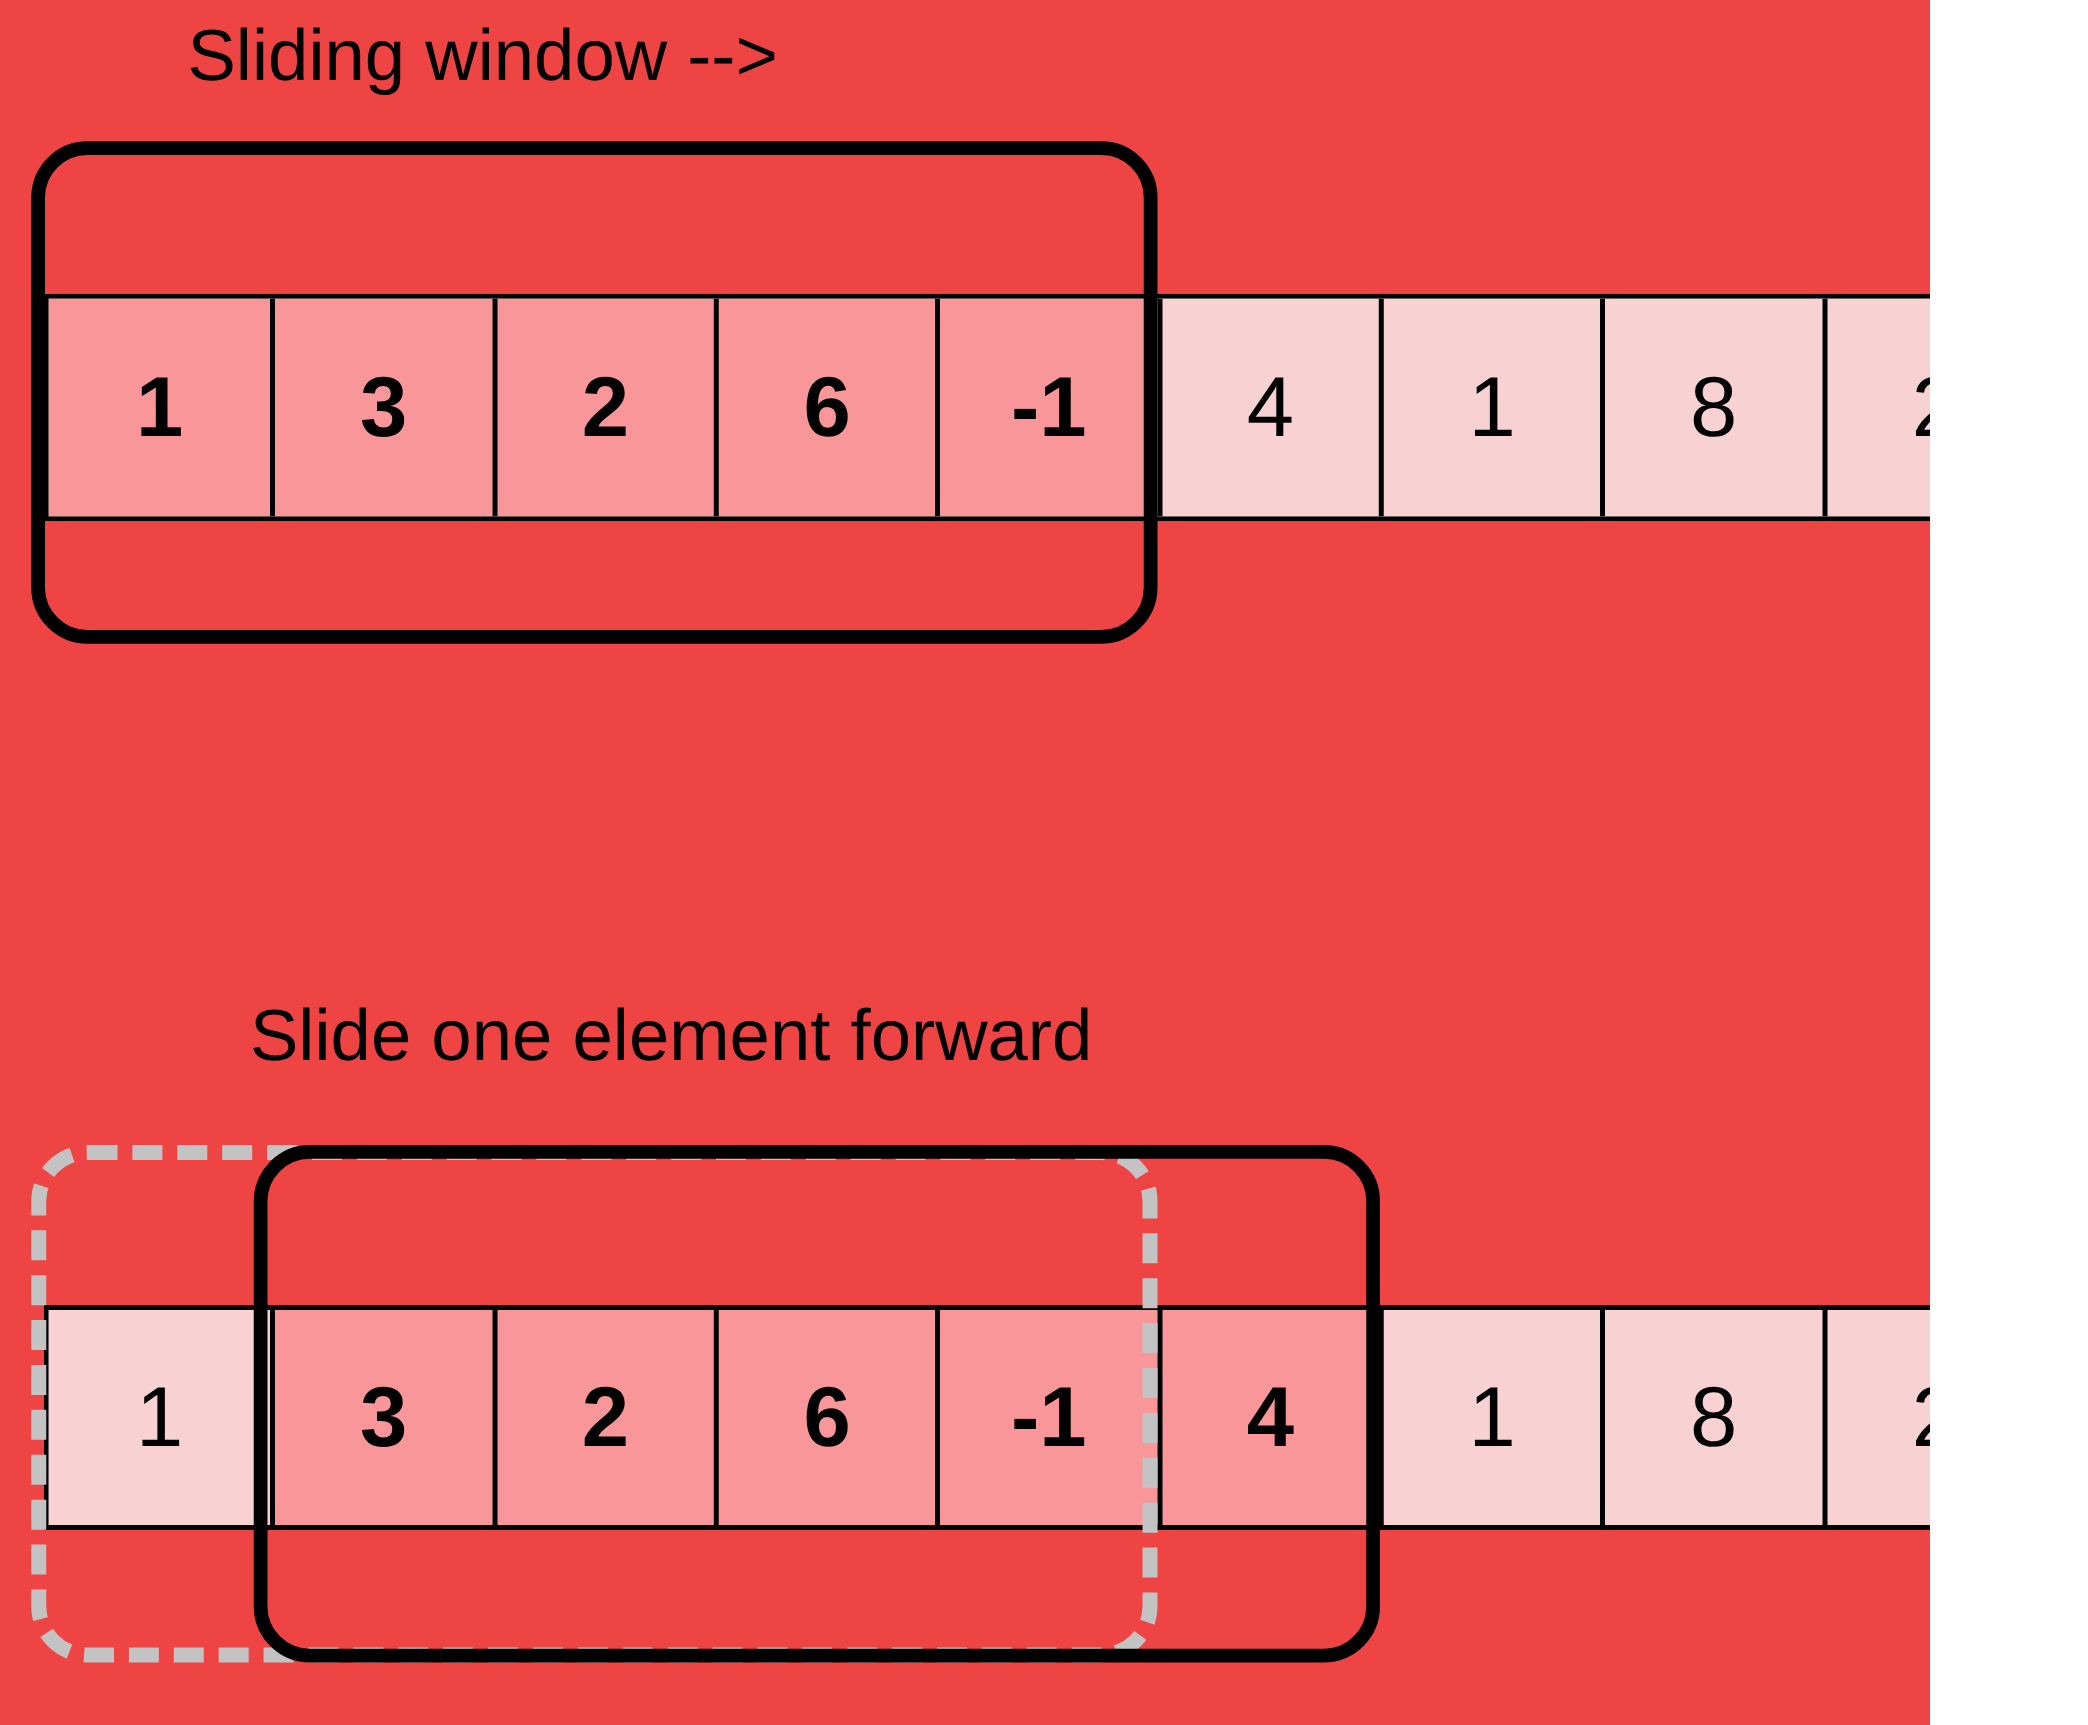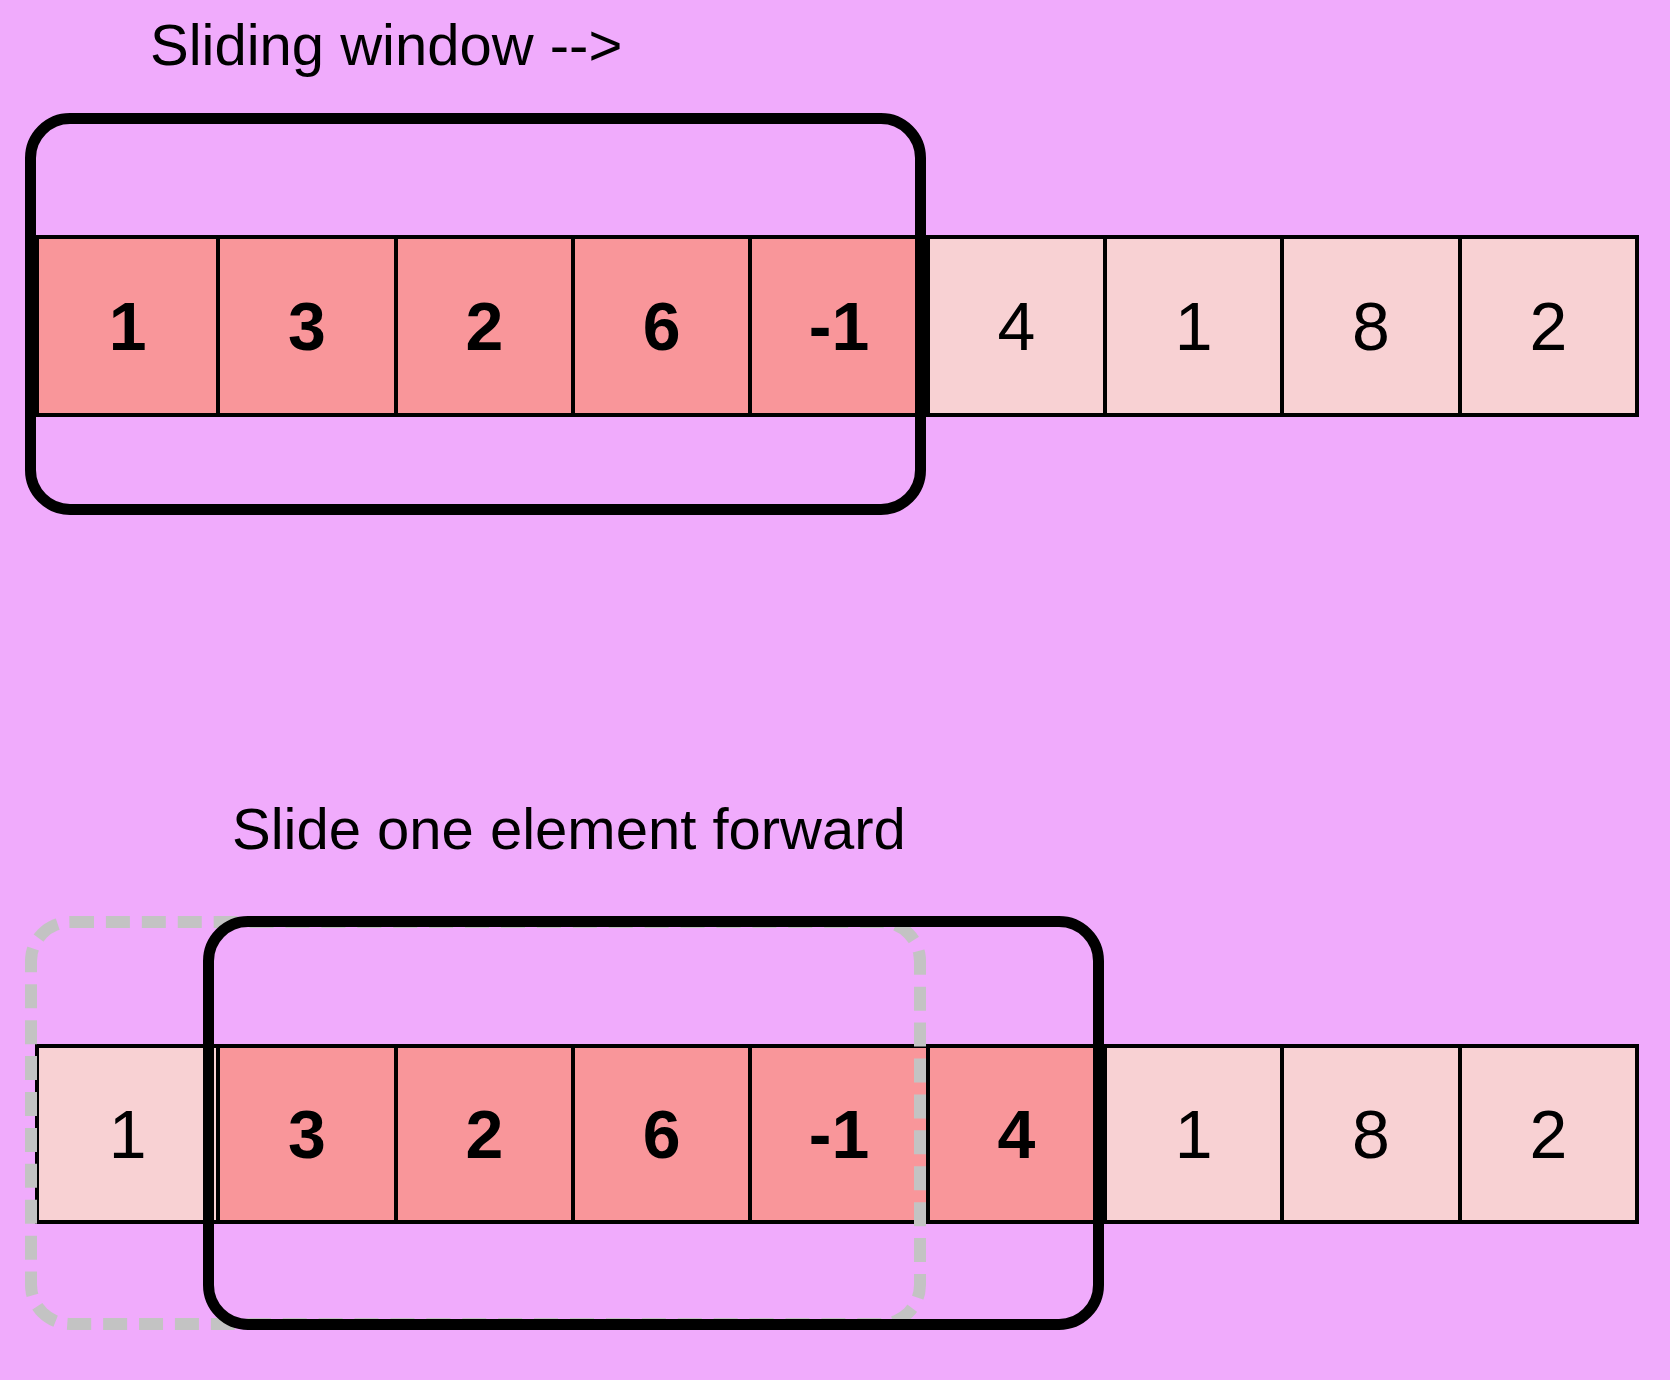--- a/index.html
+++ b/index.html
@@ -3,38 +3,38 @@
 <meta charset="utf-8">
 <style>
   html,body{
     margin:0;
     padding:0;
     background:#ffffff;
     font-family:"Liberation Sans", sans-serif;
   }
   .canvas{
     position:relative;
-    width:1670px;
+    width:1544px;
     height:1380px;
-    background:#f0abfc;
+    background:#ef4444;
     overflow:hidden;
     --hot:#f9969a;
     --cold:#f8d1d3;
     --line:#000000;
     --ghost:#c3c3c3;
   }
   .title{
     position:absolute;
     font-size:58px;
     line-height:1.15;
     color:#000000;
     white-space:nowrap;
   }
   .t1{ left:150px; top:12px; }
-  .t2{ left:232px; top:796px; }
+  .t2{ left:200px; top:796px; }
 
   .array{
     position:absolute;
     display:grid;
     grid-template-columns:repeat(9, 1fr);
     border:4px solid var(--line);
     box-sizing:border-box;
     background:#ffffff;
     z-index:1;
   }

